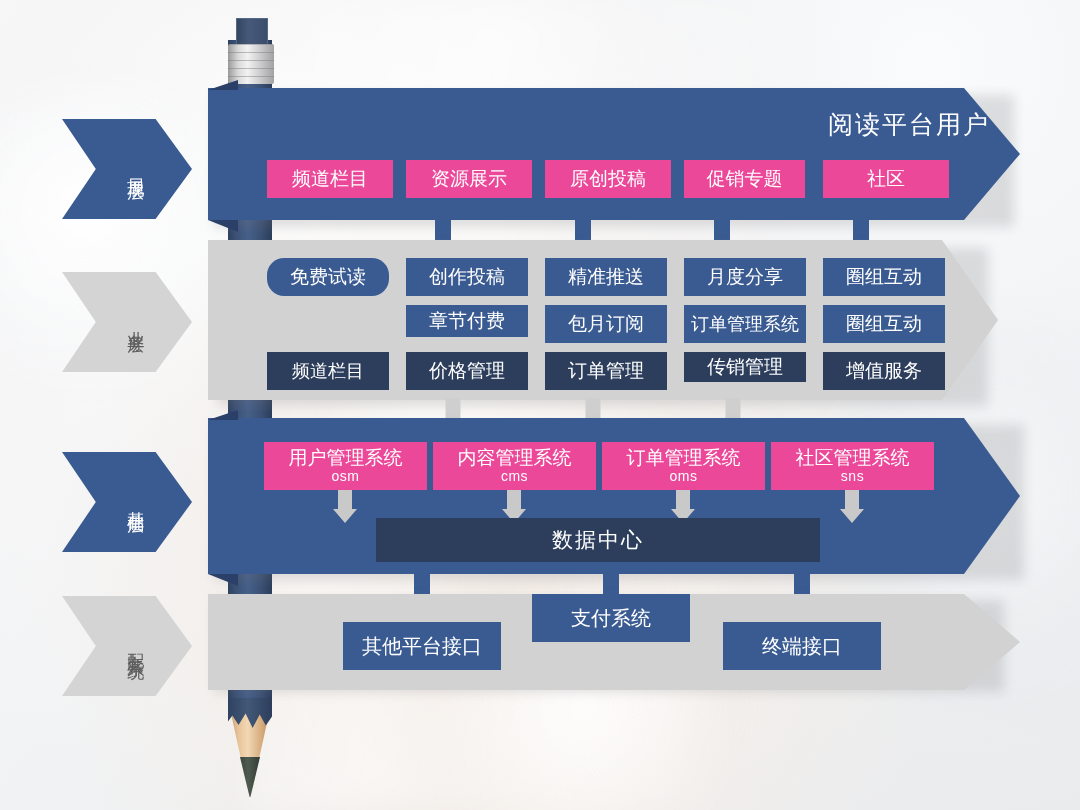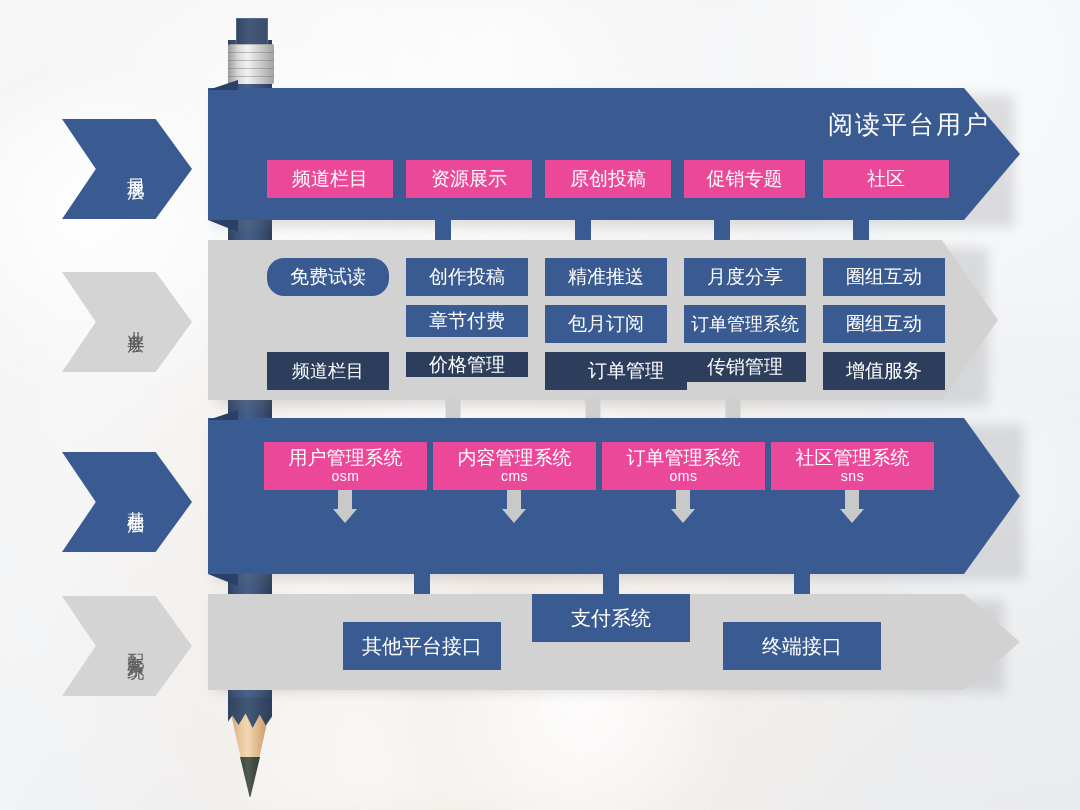--- a/index.html
+++ b/index.html
@@ -196,24 +196,24 @@
   <div class="box blue" style="left:684px;top:305px;width:122px;height:38px;font-size:18px;">
       <span>订单管理系统</span>
     </div>
   <div class="box blue" style="left:823px;top:305px;width:122px;height:38px;">
       <span>圈组互动</span>
     </div>
 
   <div class="box navy" style="left:267px;top:352px;width:122px;height:38px;font-size:18px;">
       <span>频道栏目</span>
     </div>
-  <div class="box navy" style="left:406px;top:352px;width:122px;height:25px;">
+  <div class="box navy" style="left:406px;top:352px;width:122px;height:38px;">
       <span>价格管理</span>
     </div>
-  <div class="box navy" style="left:545px;top:352px;width:122px;height:38px;padding-left:20px;">
+  <div class="box navy" style="left:545px;top:352px;width:122px;height:38px;">
       <span>订单管理</span>
     </div>
   <div class="box navy" style="left:684px;top:352px;width:122px;height:30px;">
       <span>传销管理</span>
     </div>
   <div class="box navy" style="left:823px;top:352px;width:122px;height:38px;">
       <span>增值服务</span>
     </div>
 
   <div class="arr gray" style="left:440px;top:398px;width:26px;height:40px;">
@@ -265,20 +265,23 @@
     </div>
   <div class="arr gray2" style="left:671px;top:490px;width:24px;height:32px;">
       <div class="shaft" style="width:14px;height:19px;"></div>
       <div class="head" style="top:19px;border-left-width:12px;border-right-width:12px;"></div>
     </div>
   <div class="arr gray2" style="left:840px;top:490px;width:24px;height:32px;">
       <div class="shaft" style="width:14px;height:19px;"></div>
       <div class="head" style="top:19px;border-left-width:12px;border-right-width:12px;"></div>
     </div>
 
+  <div class="box navy" style="left:376px;top:518px;width:444px;height:44px;font-size:21px;letter-spacing:2px;">
+    <span>数据中心</span>
+  </div>
 
   <div class="arr blue" style="left:409px;top:572px;width:26px;height:42px;">
       <div class="shaft" style="width:16px;height:26px;"></div>
       <div class="head" style="top:26px;"></div>
     </div>
   <div class="arr blue" style="left:598px;top:572px;width:26px;height:42px;">
       <div class="shaft" style="width:16px;height:26px;"></div>
       <div class="head" style="top:26px;"></div>
     </div>
   <div class="arr blue" style="left:789px;top:572px;width:26px;height:42px;">

